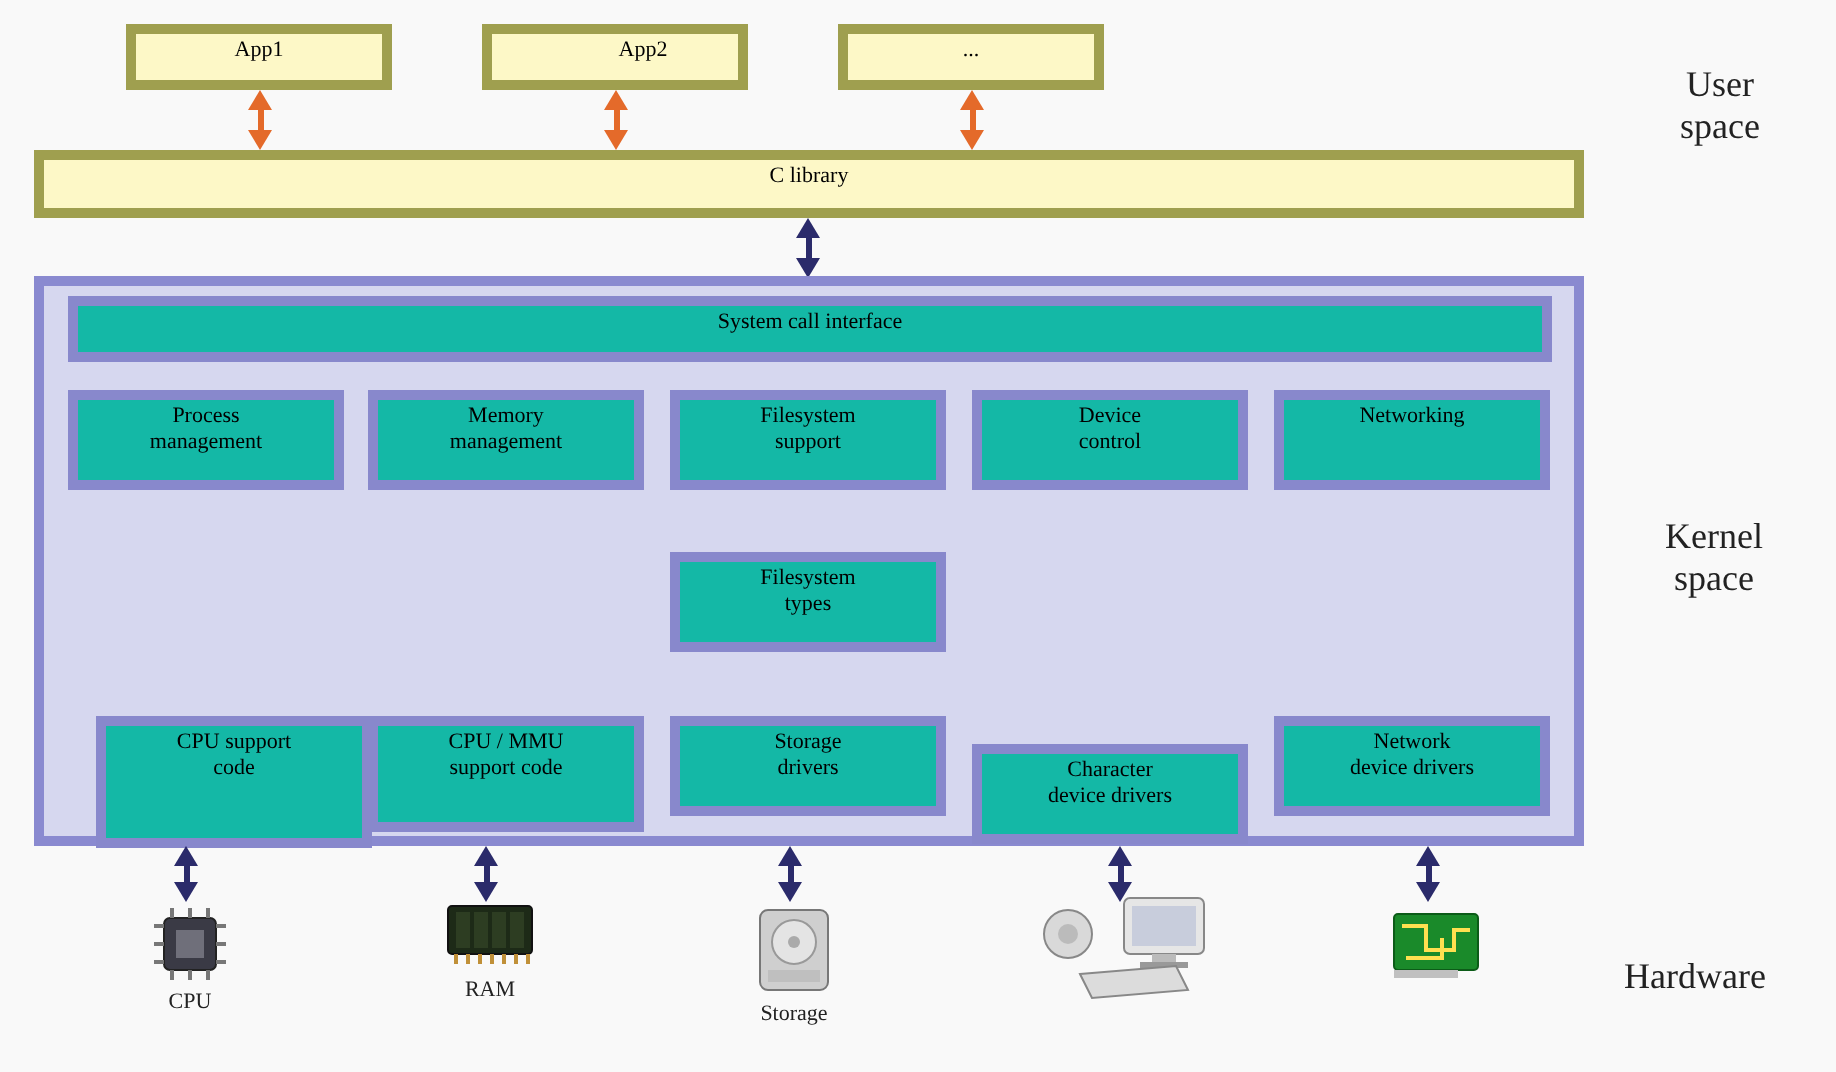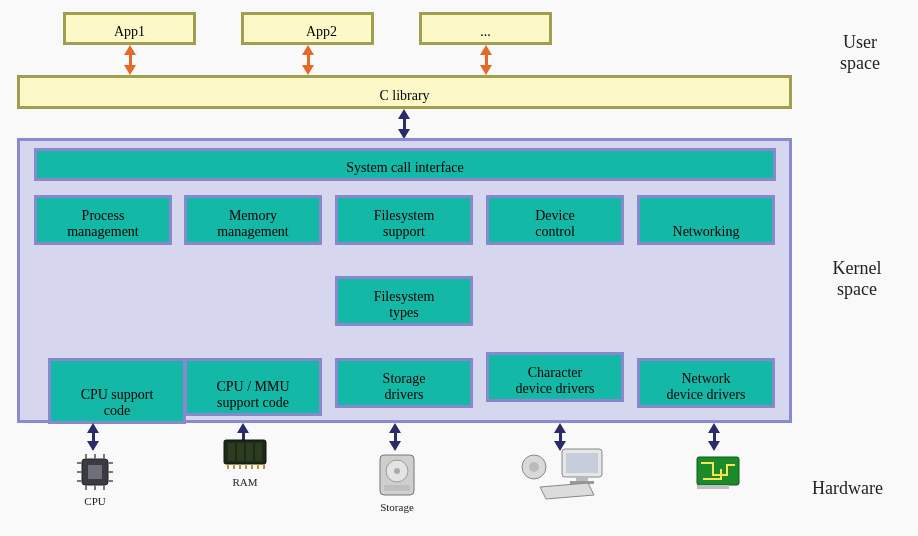--- a/index.html
+++ b/index.html
@@ -10,26 +10,26 @@
     height: 536px;
     overflow: hidden;
   }
   .canvas {
     position: relative;
     width: 918px;
     height: 536px;
   }
   .box {
     position: absolute;
-    border: 3px solid #737373;
+    border: 5px solid #737373;
     display: flex;
-    align-items: flex-end;
+    align-items: flex-start;
     justify-content: center;
     text-align: center;
-    font-size: 14px;
+    font-size: 11px;
     line-height: 1.15;
     box-sizing: border-box;
     padding: 2px 4px;
   }
   .yellow { background: #fdf8c7; border-color: #9f9f4f; }
   .lav-outer { background: #d6d7ef; border-color: #8a8ad0; }
   .lav-inner { background: #14b8a6; border-color: #8888cc; }
   .label {
     position: absolute;
     font-size: 18px;
@@ -133,21 +133,21 @@
 
   <div class="box lav-inner" style="left:335px; top:276px; width:138px; height:50px; white-space:pre;"><span>Filesystem
 types</span></div>
 
   <div class="box lav-inner" style="left:34px;  top:358px; width:138px; height:66px; white-space:pre;margin-left:14px;"><span>CPU support
 code</span></div>
   <div class="box lav-inner" style="left:184px; top:358px; width:138px; height:58px; white-space:pre;"><span>CPU / MMU
 support code</span></div>
   <div class="box lav-inner" style="left:335px; top:358px; width:138px; height:50px; white-space:pre;"><span>Storage
 drivers</span></div>
-  <div class="box lav-inner" style="left:486px; top:352px; width:138px; height:50px; white-space:pre;"><span>Character
+  <div class="box lav-inner" style="left:486px; top:372px; width:138px; height:50px; white-space:pre;"><span>Character
 device drivers</span></div>
   <div class="box lav-inner" style="left:637px; top:358px; width:138px; height:50px; white-space:pre;"><span>Network
 device drivers</span></div>
 
   <div class="label" style="left:812px; top:258px; width:90px; white-space:pre;">Kernel
 space</div>
 
   <div class="arrow navy" style="left:93px;  top:423px; height:28px;">
       <div class="head-up"></div>
       <div class="shaft"></div>
@@ -189,21 +189,21 @@
           <line x1="21" y1="3" x2="21" y2="8"></line>
           <line x1="30" y1="3" x2="30" y2="8"></line>
         <line x1="12" y1="34" x2="12" y2="39"></line>
           <line x1="21" y1="34" x2="21" y2="39"></line>
           <line x1="30" y1="34" x2="30" y2="39"></line>
       </g>
     </svg>
     <div class="hw-caption">CPU</div>
   </div>
 
-  <div class="hw-icon" style="left:213px; top:432px;">
+  <div class="hw-icon" style="left:213px; top:445px;">
     <svg width="50" height="42" viewBox="0 0 50 42">
       <rect x="4" y="8" width="42" height="24" rx="2" fill="#1d2a17" stroke="#111"></rect>
       <g fill="#2d3d22">
         <rect x="8" y="11" width="7" height="18"></rect>
         <rect x="17" y="11" width="7" height="18"></rect>
         <rect x="26" y="11" width="7" height="18"></rect>
         <rect x="35" y="11" width="7" height="18"></rect>
       </g>
       <g stroke="#c09038" stroke-width="2">
         <line x1="8" y1="32" x2="8" y2="37"></line>

